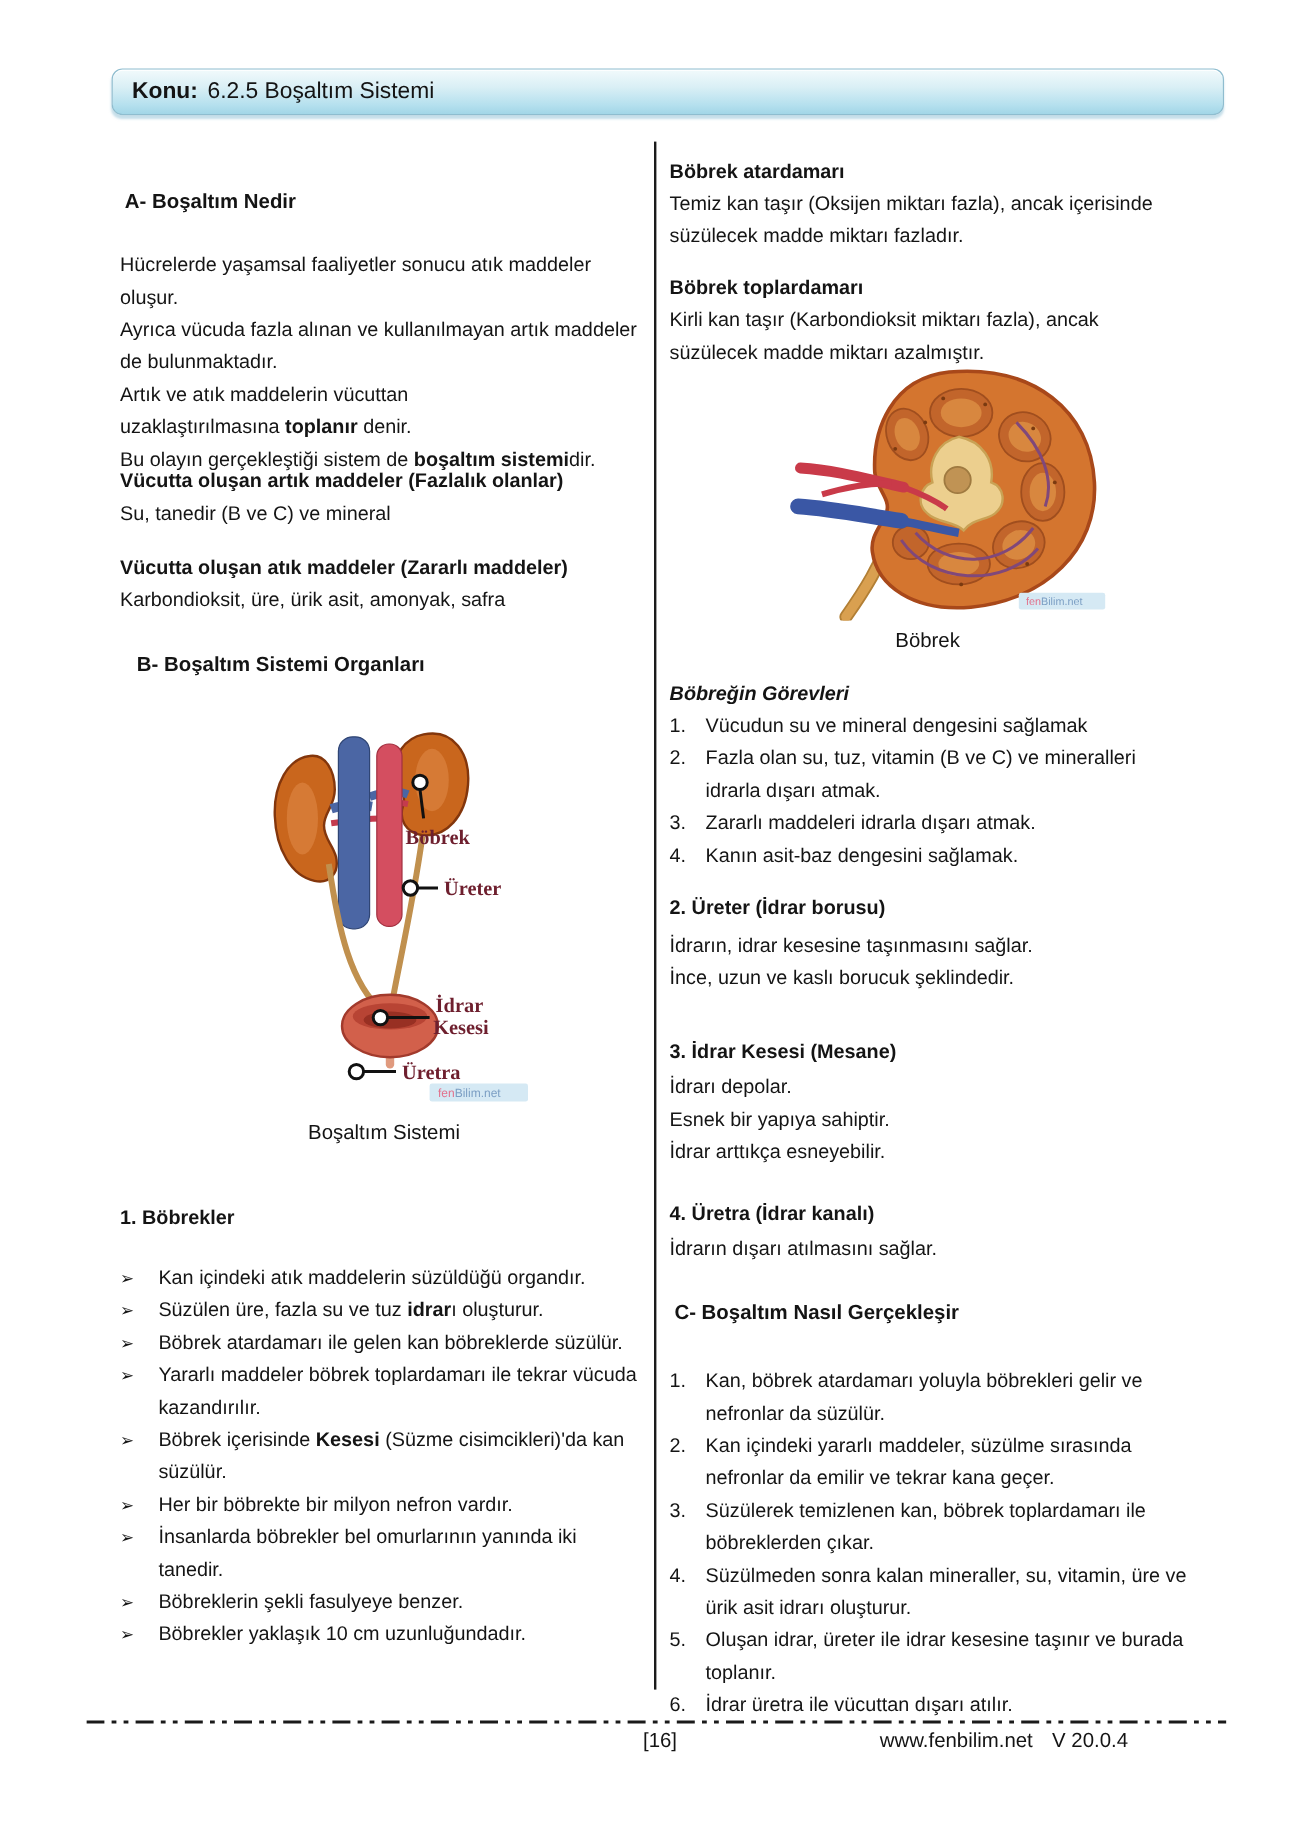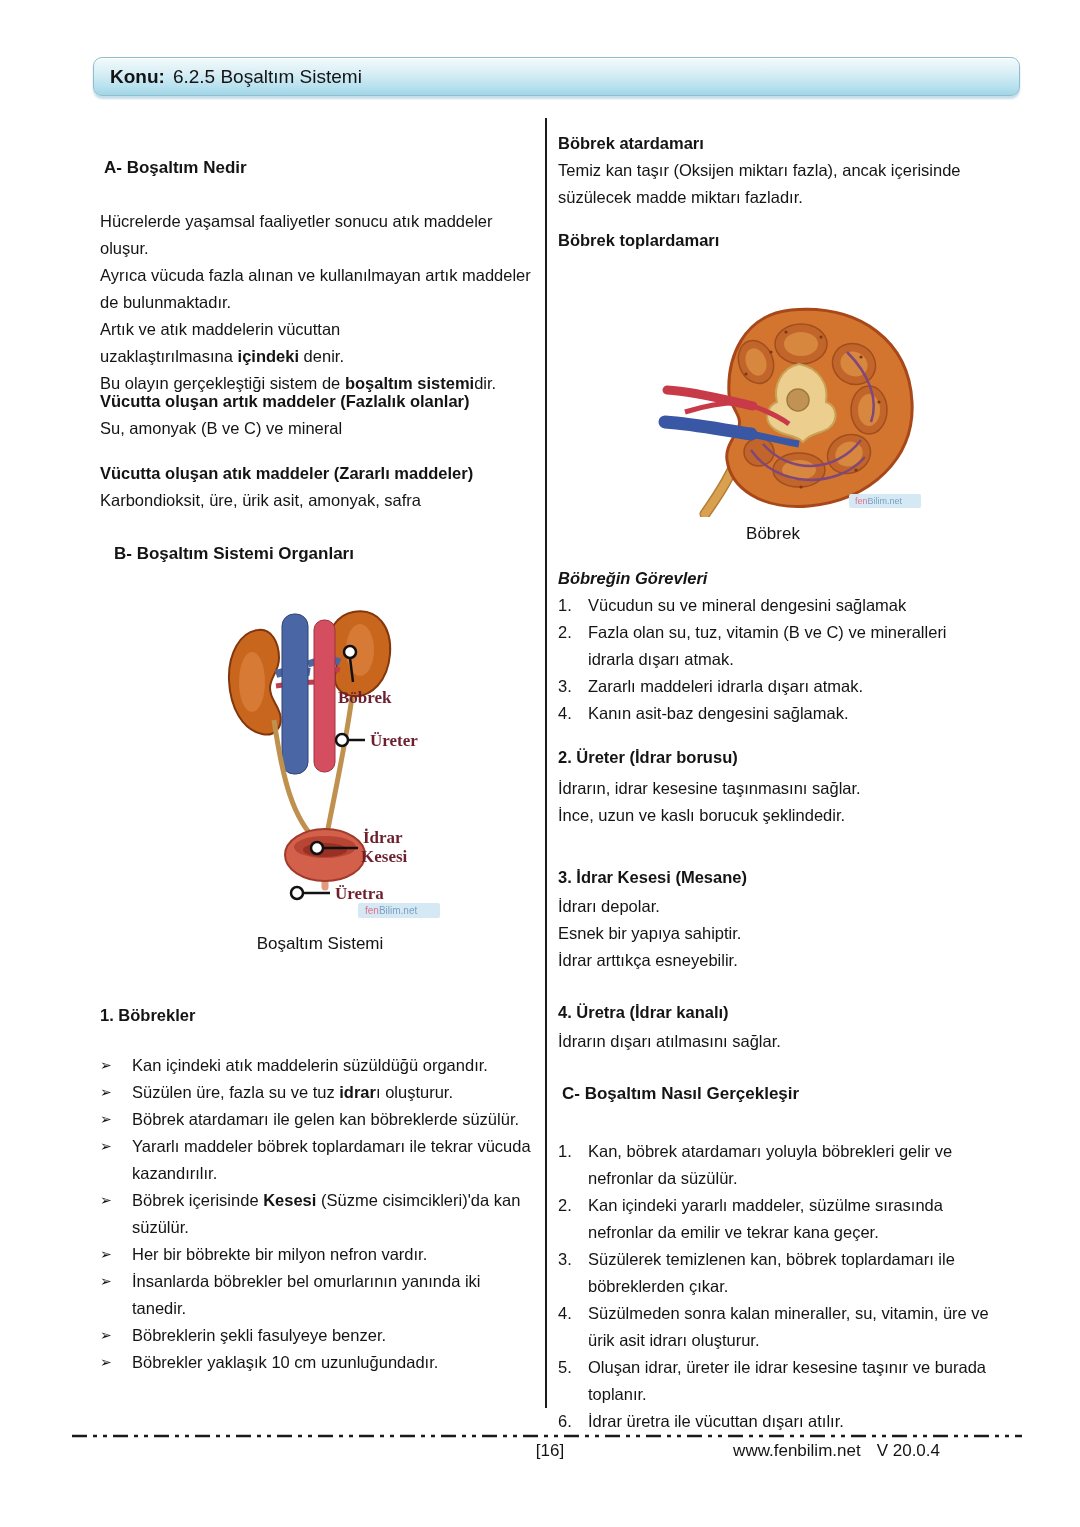--- a/index.html
+++ b/index.html
@@ -76,27 +76,27 @@
 
   <div class="col col-left">
 
     <div class="blk h-main indent1" style="top:26px">A- Boşaltım Nedir</div>
 
     <div class="blk" style="top:78px">
 
     <div class="line">Hücrelerde yaşamsal faaliyetler sonucu atık maddeler oluşur.</div>
         <div class="line">Ayrıca vücuda fazla alınan ve kullanılmayan artık maddeler de bulunmaktadır.</div>
         <div class="line">Artık ve atık maddelerin vücuttan</div>
-        <div class="line">uzaklaştırılmasına <b>içindeki</b> denir.</div>
+        <div class="line">uzaklaştırılmasına <b>toplanır</b> denir.</div>
         <div class="line">Bu olayın gerçekleştiği sistem de <b>boşaltım sistemi</b>dir.</div>
       </div>
 
     <div class="blk" style="top:258px">
       <div class="h-sub">Vücutta oluşan artık maddeler (Fazlalık olanlar)</div>
-      <div>Su, amonyak (B ve C) ve mineral</div>
+      <div>Su, tanedir (B ve C) ve mineral</div>
     </div>
 
     <div class="blk" style="top:330px">
       <div class="h-sub">Vücutta oluşan atık maddeler (Zararlı maddeler)</div>
       <div>Karbondioksit, üre, ürik asit, amonyak, safra</div>
     </div>
 
     <div class="blk h-main indent2" style="top:412px">B- Boşaltım Sistemi Organları</div>
 
     <div class="figure" style="left:118px; top:470px">
@@ -216,20 +216,25 @@
       <div class="h-sub">Böbrek atardamarı</div>
       <div>
 
       <div class="line">Temiz kan taşır (Oksijen miktarı fazla), ancak içerisinde</div>
           <div class="line">süzülecek madde miktarı fazladır.</div>
         </div>
     </div>
 
     <div class="blk" style="top:97px">
       <div class="h-sub">Böbrek toplardamarı</div>
+      <div>
+
+      <div class="line">Kirli kan taşır (Karbondioksit miktarı fazla), ancak</div>
+          <div class="line">süzülecek madde miktarı azalmıştır.</div>
+        </div>
     </div>
 
     <div class="figure" style="left:93px; top:172px">
       <svg width="285" height="215" viewBox="0 0 285 215">
 
         <path d="M92,140 C84,168 68,192 54,212" fill="none" stroke="#b27f35" stroke-width="11" stroke-linecap="round"></path>
         <path d="M92,140 C84,168 68,192 54,212" fill="none" stroke="#d9a050" stroke-width="8" stroke-linecap="round"></path>
 
         <path d="M140,8 C210,2 258,40 261,100 C264,156 220,198 158,204 C110,208 80,186 76,158 C74,144 84,136 88,124 C91,114 80,106 78,92 C76,56 92,13 140,8 Z" fill="#d4752f" stroke="#a8481a" stroke-width="3"></path>
 

